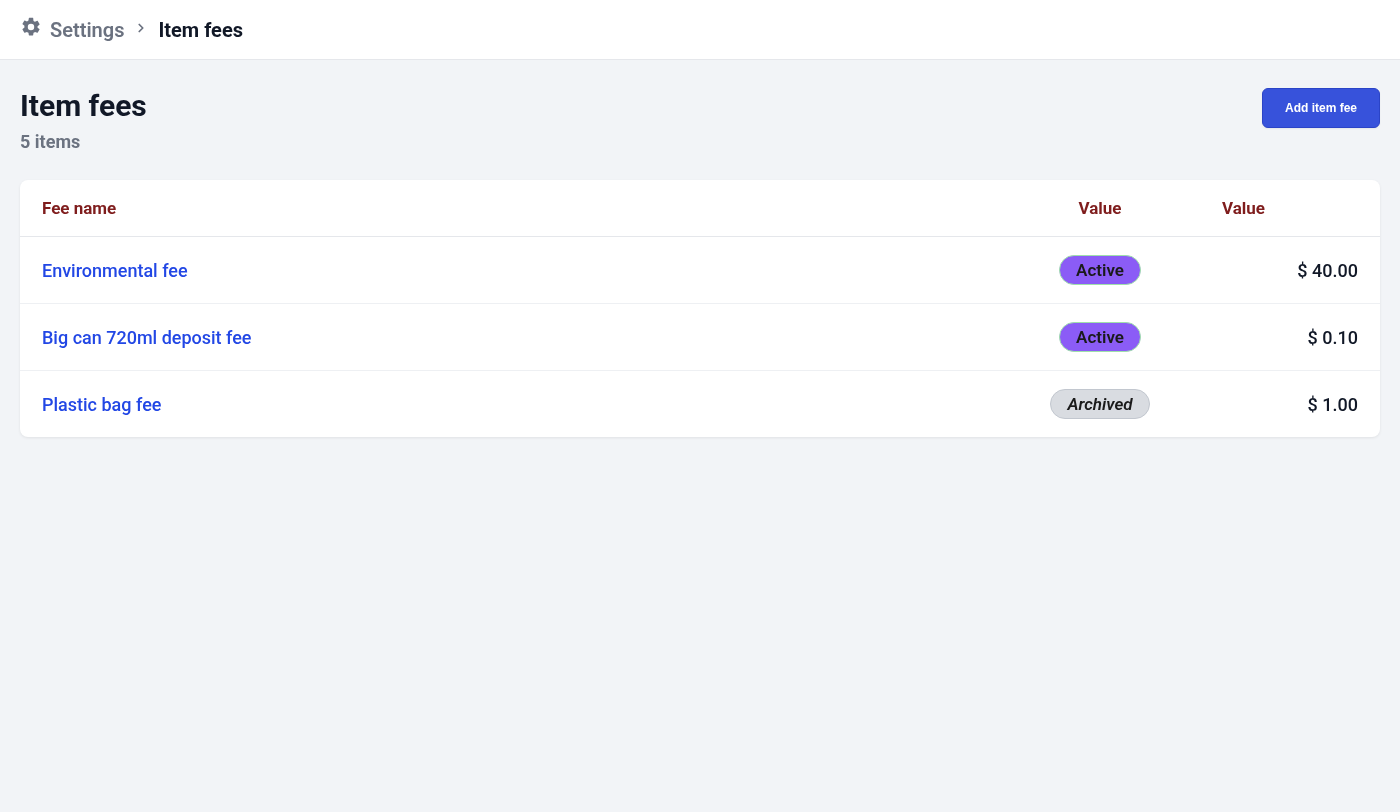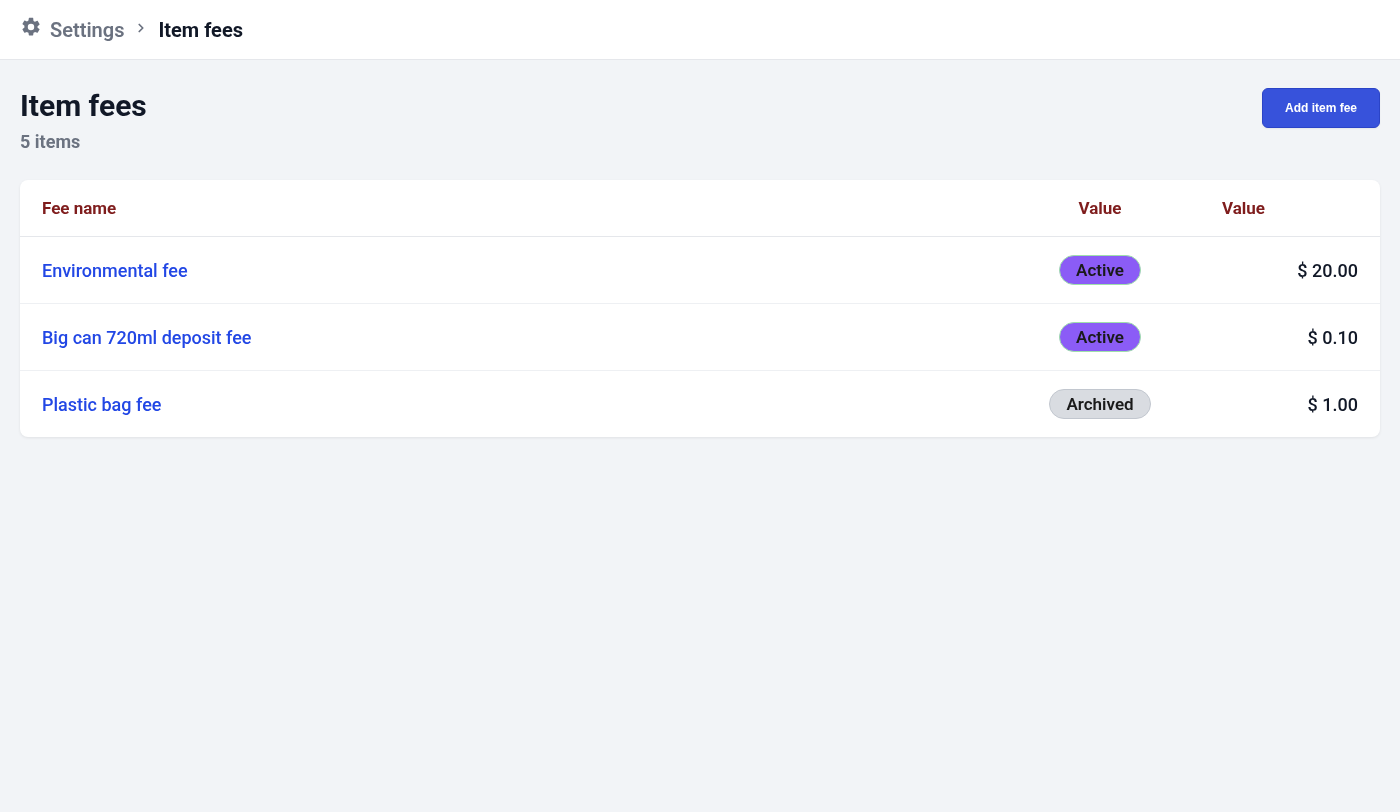--- a/index.html
+++ b/index.html
@@ -137,20 +137,21 @@
   }
   .status-active {
     background: #8b5cf6;
     color: #1a1a1a;
     border-color: #9fe0ab;
   }
   .status-archived {
     background: #d9dce1;
     color: #1a1a1a;
     border-color: #c2c7cf;
+    font-style: italic;
   }
 </style>
 </head>
 <body>
 
 <div class="breadcrumb-bar">
   <span class="breadcrumb-link">
     <span class="gear-icon">
       <svg viewBox="0 0 24 24">
           <path d="M19.14,12.94a7.14,7.14,0,0,0,.06-.94,7.14,7.14,0,0,0-.06-.94l2.03-1.58a.5.5,0,0,0,.12-.64l-1.92-3.32a.5.5,0,0,0-.61-.22l-2.39.96a7.03,7.03,0,0,0-1.62-.94l-.36-2.54A.5.5,0,0,0,13.9,2h-3.8a.5.5,0,0,0-.49.42L9.25,4.96a7.03,7.03,0,0,0-1.62.94l-2.39-.96a.5.5,0,0,0-.61.22L2.71,8.48a.5.5,0,0,0,.12.64L4.86,10.7a7.14,7.14,0,0,0-.06.94,7.14,7.14,0,0,0,.06.94L2.83,14.16a.5.5,0,0,0-.12.64l1.92,3.32a.5.5,0,0,0,.61.22l2.39-.96a7.03,7.03,0,0,0,1.62.94l.36,2.54a.5.5,0,0,0,.49.42h3.8a.5.5,0,0,0,.49-.42l.36-2.54a7.03,7.03,0,0,0,1.62-.94l2.39.96a.5.5,0,0,0,.61-.22l1.92-3.32a.5.5,0,0,0-.12-.64ZM12,15.5A3.5,3.5,0,1,1,15.5,12,3.5,3.5,0,0,1,12,15.5Z"></path>
@@ -181,21 +182,21 @@
         <tr>
           <th>Fee name</th>
           <th class="col-status">Value</th>
           <th class="col-value">Value</th>
         </tr>
       </thead>
       <tbody id="table-body">
           <tr>
             <td><span class="fee-name-link">Environmental fee</span></td>
             <td class="cell-status"><span class="status-badge status-active">Active</span></td>
-            <td class="cell-value">$ 20.00</td>
+            <td class="cell-value">$ 40.00</td>
           </tr>
           <tr>
             <td><span class="fee-name-link">Big can 720ml deposit fee</span></td>
             <td class="cell-status"><span class="status-badge status-active">Active</span></td>
             <td class="cell-value">$ 0.10</td>
           </tr>
           <tr>
             <td><span class="fee-name-link">Plastic bag fee</span></td>
             <td class="cell-status"><span class="status-badge status-archived">Archived</span></td>
             <td class="cell-value">$ 1.00</td>

